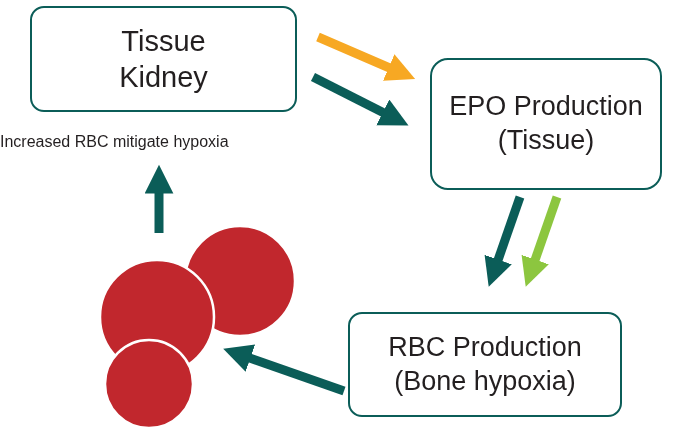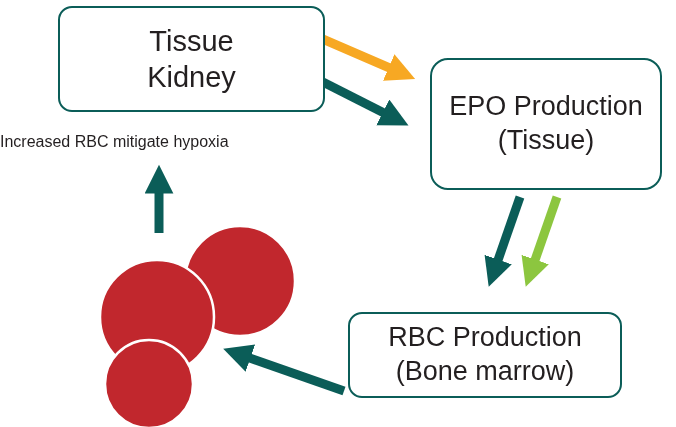--- a/index.html
+++ b/index.html
@@ -29,23 +29,23 @@
     border-radius: 14px;
     display: flex;
     flex-direction: column;
     align-items: center;
     justify-content: center;
     text-align: center;
     color: var(--text, #231f20);
     line-height: 1.25;
     z-index: 2;
   }
-  .box-tissue   { left: 30px;  top: 6px;   width: 267px; height: 106px; font-size: 29px; margin-left: 28px; }
+  .box-tissue   { left: 30px;  top: 6px;   width: 267px; height: 106px; font-size: 29px; }
   .box-epo      { left: 430px; top: 58px;  width: 232px; height: 132px; font-size: 27px; border-radius: 18px; }
-  .box-rbc      { left: 348px; top: 312px; width: 274px; height: 86px; font-size: 27px; }
+  .box-rbc      { left: 348px; top: 312px; width: 274px; height: 105px; font-size: 27px; }
   .caption {
     position: absolute;
     left: 0px;
     top: 133px;
     width: 360px;
     font-size: 16px;
     color: var(--text, #231f20);
     white-space: nowrap;
     z-index: 2;
   }
@@ -109,18 +109,18 @@
     <span>Kidney</span>
   </div>
 
   <div class="node-box box-epo">
     <span>EPO Production</span>
     <span>(Tissue)</span>
   </div>
 
   <div class="node-box box-rbc">
     <span>RBC Production</span>
-    <span>(Bone marrow)</span>
+    <span>(Bone hypoxia)</span>
   </div>
 
   <div class="caption">Increased RBC mitigate hypoxia</div>
 
 </div>
 
 </body></html>

